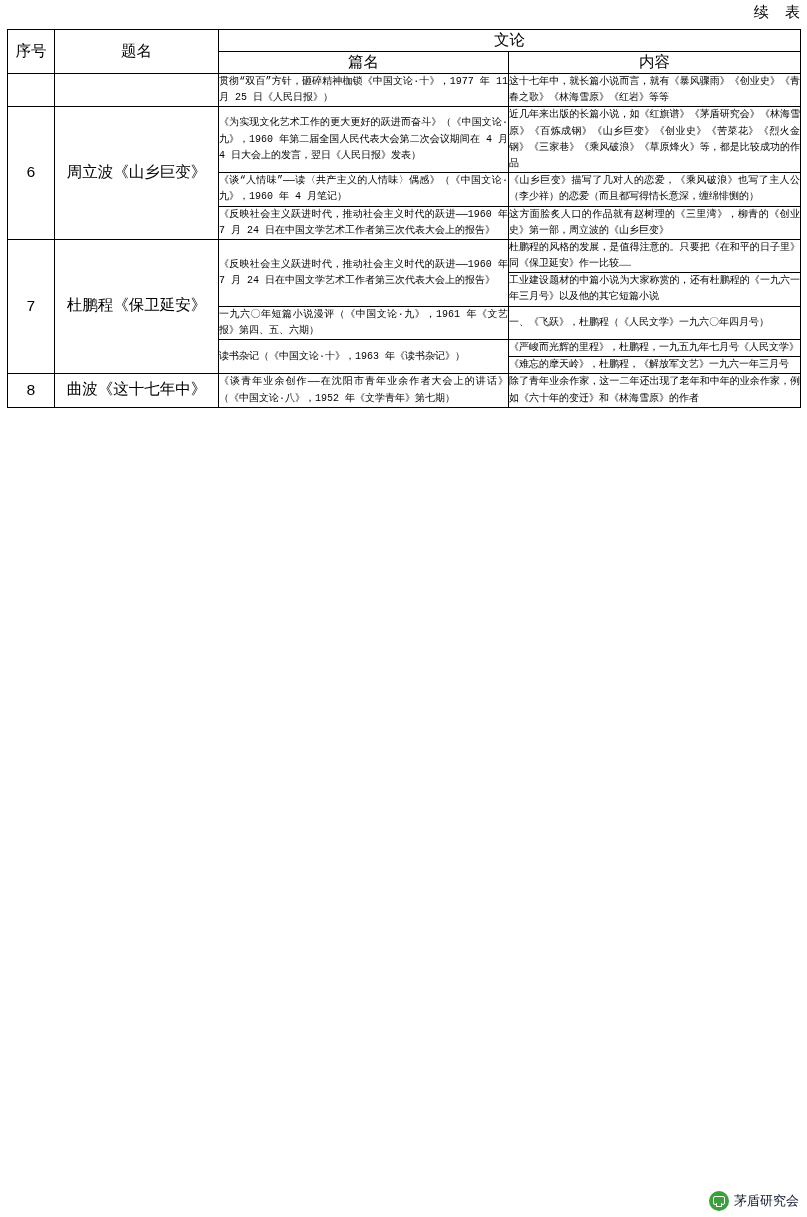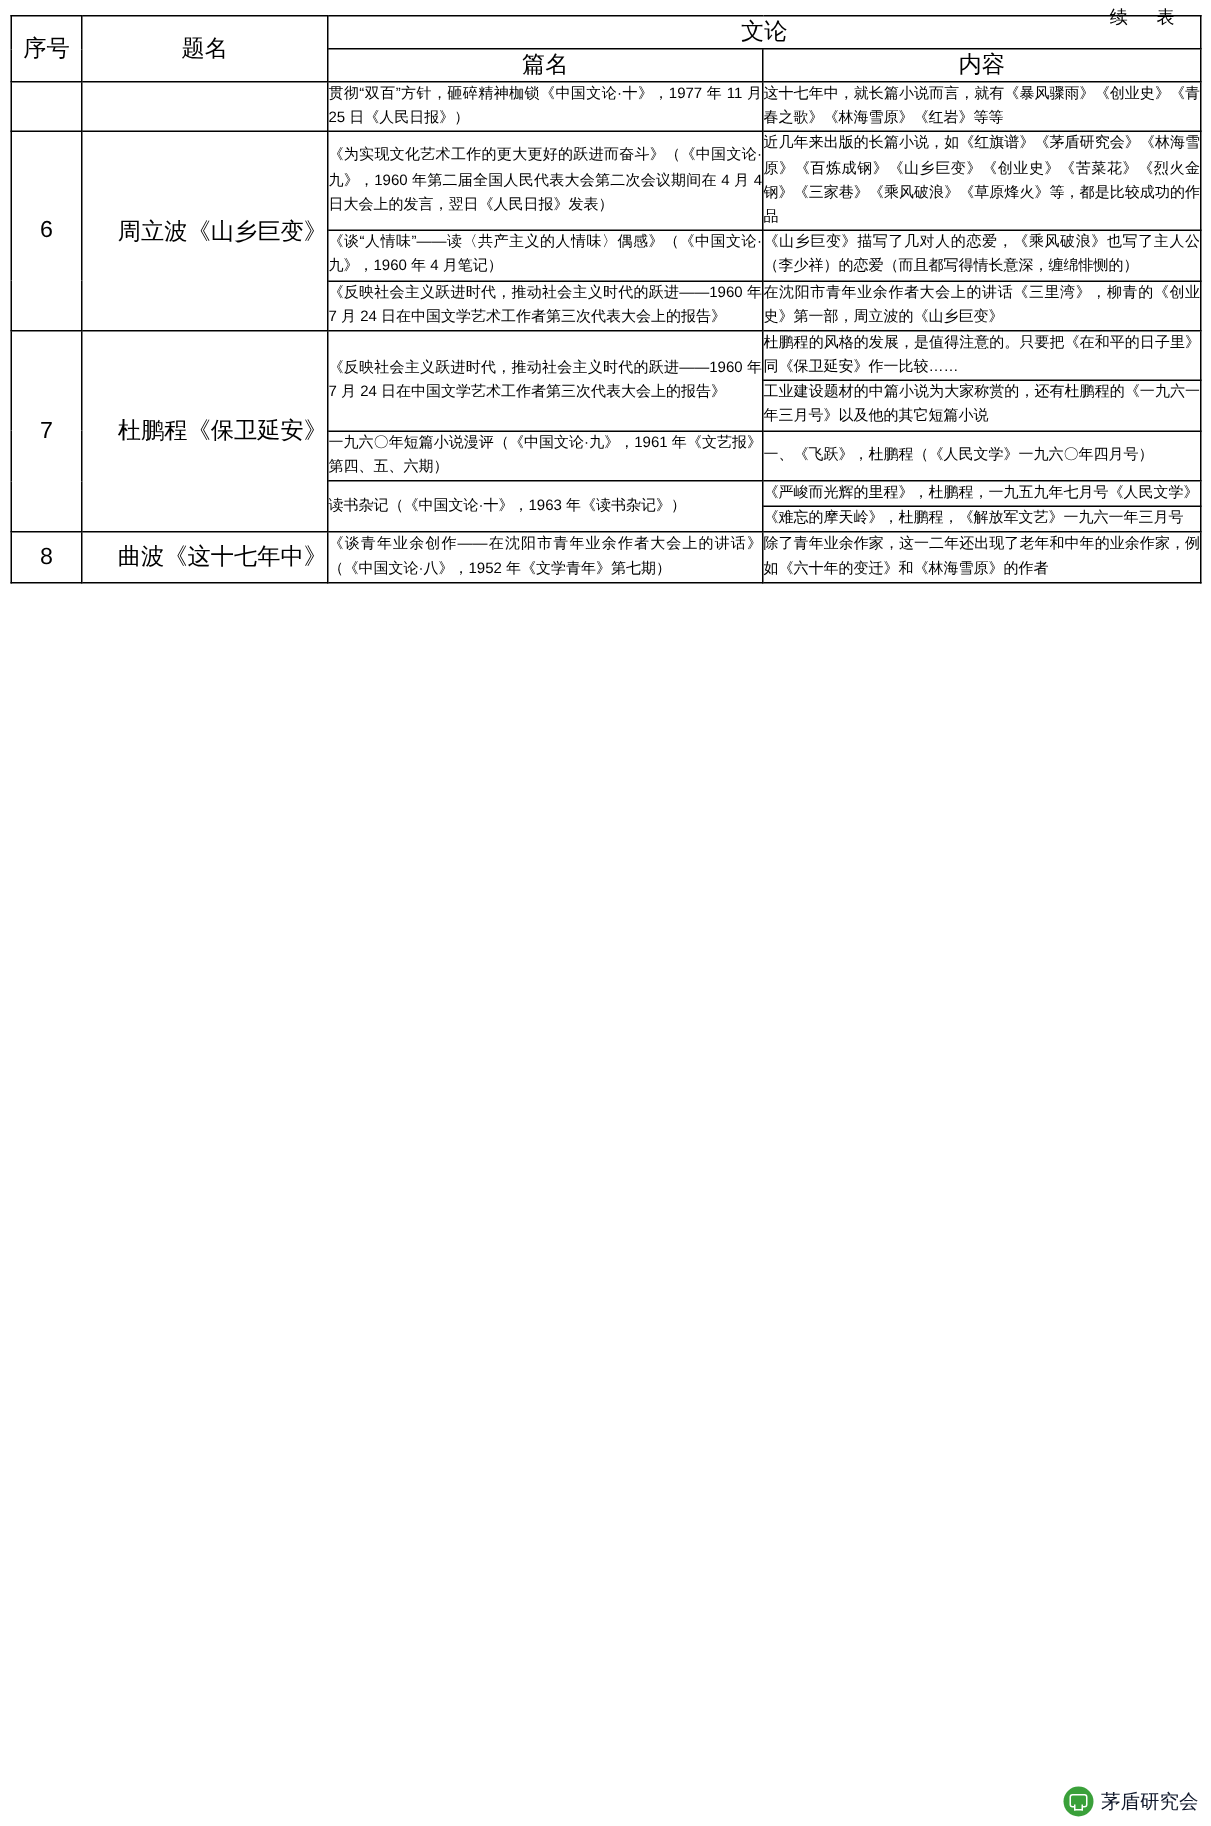--- a/index.html
+++ b/index.html
@@ -17,33 +17,33 @@
   }
   .page {
     position: relative;
     width: 807px;
     height: 1217px;
     box-sizing: border-box;
   }
   .cont-label {
     position: absolute;
     top: 3px;
-    right: 18px;
-    font-size: 12px;
+    right: 1px;
+    font-size: 15px;
     letter-spacing: 6px;
-    font-family: Liberation Mono, monospace;
+    font-family: Liberation Sans, sans-serif;
   }
   table.doc {
     position: absolute;
-    top: 10px;
+    top: 29px;
     left: 7px;
     width: 793px;
     border-collapse: collapse;
     table-layout: fixed;
-    font-family: Liberation Sans, sans-serif;
+    font-family: Liberation Mono, monospace;
   }
   table.doc td, table.doc th {
     border: 1px solid #000;
     vertical-align: middle;
     padding: 0;
     font-weight: normal;
   }
   .hdr {
     text-align: center;
     font-size: 15.5px;
@@ -63,21 +63,21 @@
   .numcell {
     text-align: center;
     font-size: 15.5px;
     vertical-align: middle;
   }
   .titlecell {
     font-size: 15.5px;
     line-height: 1.62;
     padding: 8px 8px;
     vertical-align: middle;
-    text-align: right;
+    text-align: center;
   }
   .col-num { width: 47px; }
   .col-title { width: 164px; }
   .col-piece { width: 290px; }
   .col-content { width: 292px; }
 
   .footer-badge {
     position: absolute;
     right: 8px;
     bottom: 6px;
@@ -161,21 +161,21 @@
         <td class="titlecell" rowspan="3">周立波《山乡巨变》</td>
         <td class="cell">《为实现文化艺术工作的更大更好的跃进而奋斗》（《中国文论·九》，1960 年第二届全国人民代表大会第二次会议期间在 4 月 4 日大会上的发言，翌日《人民日报》发表）</td>
         <td class="cell">近几年来出版的长篇小说，如《红旗谱》《茅盾研究会》《林海雪原》《百炼成钢》《山乡巨变》《创业史》《苦菜花》《烈火金钢》《三家巷》《乘风破浪》《草原烽火》等，都是比较成功的作品</td>
       </tr>
       <tr>
         <td class="cell">《谈“人情味”——读〈共产主义的人情味〉偶感》（《中国文论·九》，1960 年 4 月笔记）</td>
         <td class="cell">《山乡巨变》描写了几对人的恋爱，《乘风破浪》也写了主人公（李少祥）的恋爱（而且都写得情长意深，缠绵悱恻的）</td>
       </tr>
       <tr>
         <td class="cell">《反映社会主义跃进时代，推动社会主义时代的跃进——1960 年 7 月 24 日在中国文学艺术工作者第三次代表大会上的报告》</td>
-        <td class="cell">在沈阳市青年业余作者大会上的讲话《三里湾》，柳青的《创业史》第一部，周立波的《山乡巨变》</td>
+        <td class="cell">这方面脍炙人口的作品就有赵树理的《三里湾》，柳青的《创业史》第一部，周立波的《山乡巨变》</td>
       </tr>
 
       <tr>
         <td class="numcell" rowspan="5">7</td>
         <td class="titlecell" rowspan="5">杜鹏程《保卫延安》</td>
         <td class="cell mid" rowspan="2">《反映社会主义跃进时代，推动社会主义时代的跃进——1960 年 7 月 24 日在中国文学艺术工作者第三次代表大会上的报告》</td>
         <td class="cell">杜鹏程的风格的发展，是值得注意的。只要把《在和平的日子里》同《保卫延安》作一比较……</td>
       </tr>
       <tr>
         <td class="cell">工业建设题材的中篇小说为大家称赏的，还有杜鹏程的《一九六一年三月号》以及他的其它短篇小说</td>

